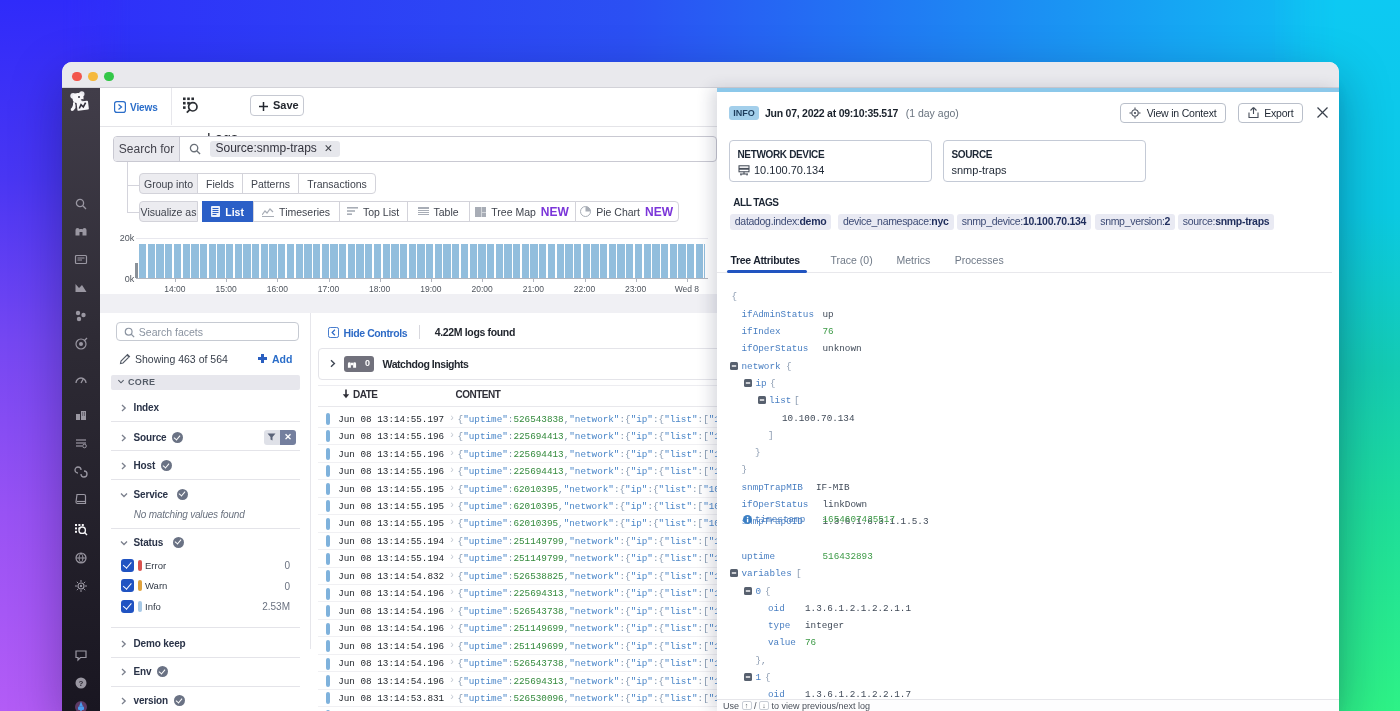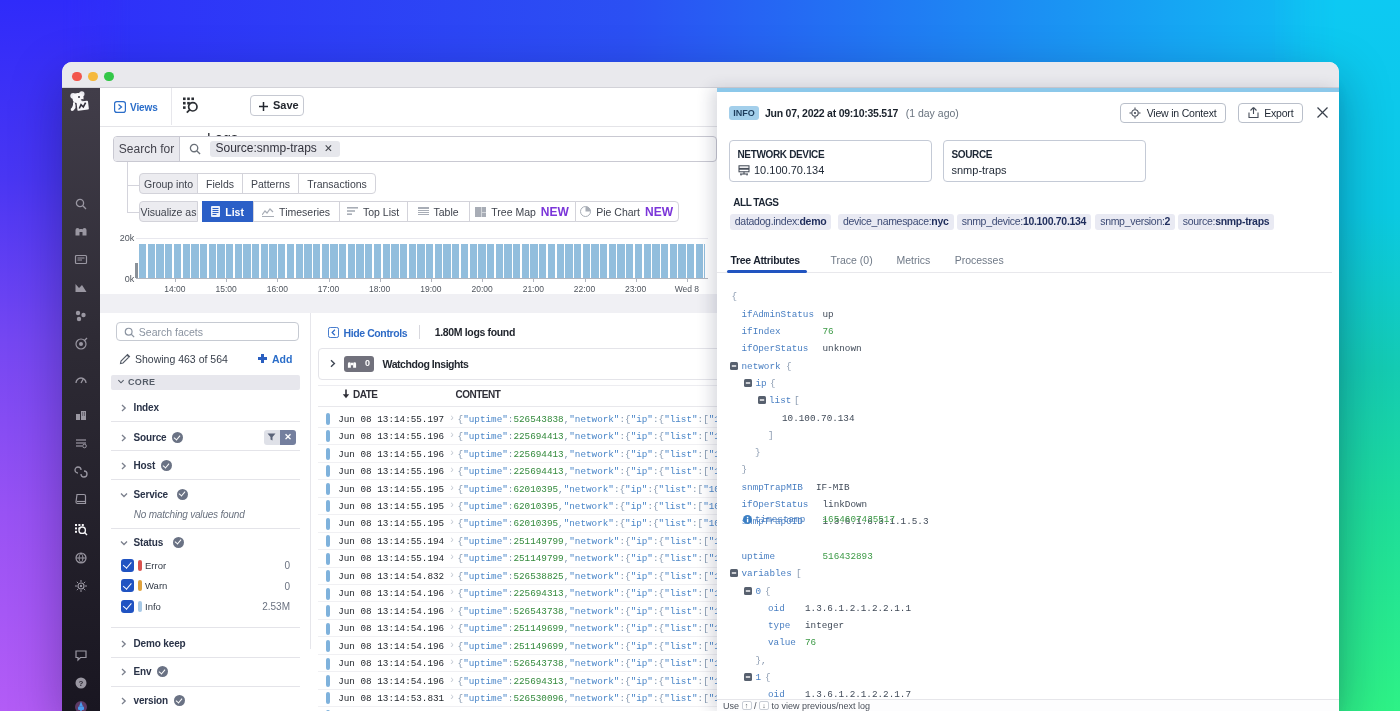--- a/index.html
+++ b/index.html
@@ -472,21 +472,21 @@
     <span class="fcheck" style="position:absolute;left:63px;top:-2px;"></span>
   </div>
 
 <div class="loglist"></div>
 <svg style="position:absolute;left:328.3px;top:327px" width="11" height="11" viewBox="0 0 12 12">
     <rect x="0.5" y="0.5" width="11" height="11" rx="2" fill="none" stroke="#2d6ac6"></rect>
     <path d="M7.5 3 L4.5 6 L7.5 9" fill="none" stroke="#2d6ac6" stroke-width="1.3"></path>
   </svg>
 <span class="hidecontrols">Hide Controls</span>
 <div style="position:absolute;left:419.4px;top:325px;width:1px;height:14px;background:#d8d8de;"></div>
-<span class="logsfound">1.80M logs found</span>
+<span class="logsfound">4.22M logs found</span>
 <div class="wdbox"></div>
 <svg style="position:absolute;left:329.2px;top:359px" width="7" height="9" viewBox="0 0 7 9">
     <path d="M2 1.2 L5.4 4.5 L2 7.8" fill="none" stroke="#3f4754" stroke-width="1.4"></path>
   </svg>
 <div style="position:absolute;left:344.1px;top:356.3px;width:30px;height:15.4px;background:#71717c;border-radius:3px;">
   <svg style="position:absolute;left:3px;top:3.5px" width="10" height="9" viewBox="0 0 12 11">
       <path d="M1 4.5 a1.8 1.8 0 0 1 3.6 0 v5 h-3.6 z M7.4 4.5 a1.8 1.8 0 0 1 3.6 0 v5 h-3.6 z M4.8 3.5 h2.4 v3 h-2.4 z" fill="#fff"></path>
     </svg>
   <span style="position:absolute;right:4px;top:1.5px;color:#fff;font-size:9px;font-weight:700;">0</span>
 </div>

